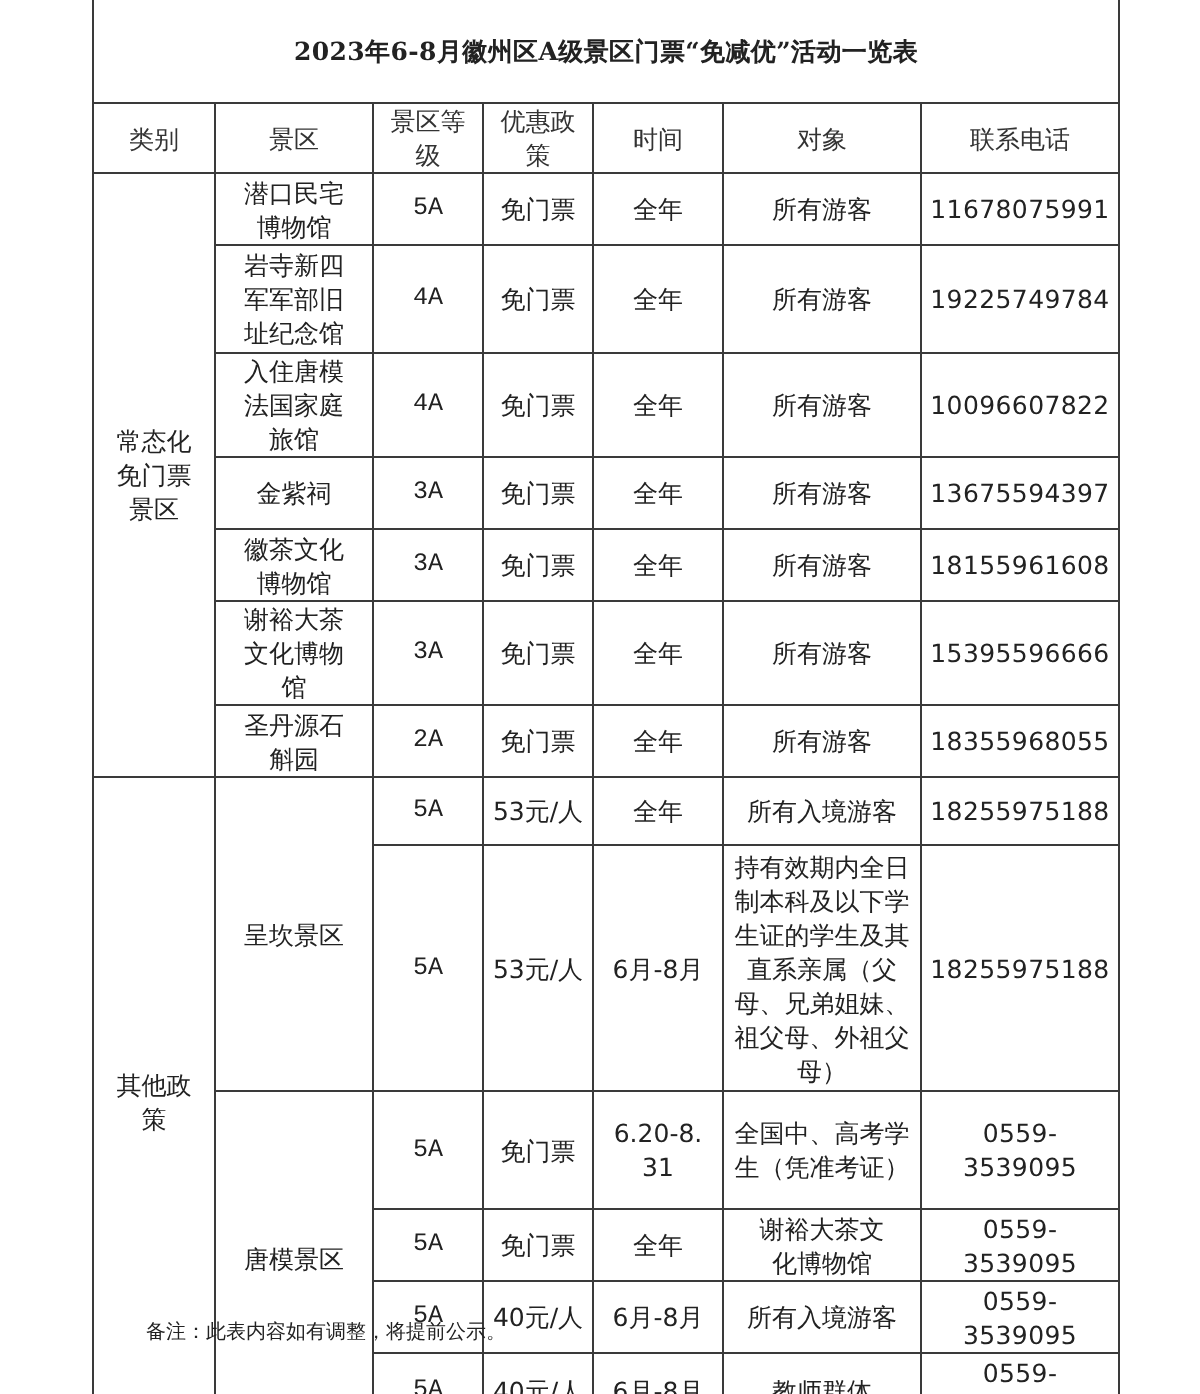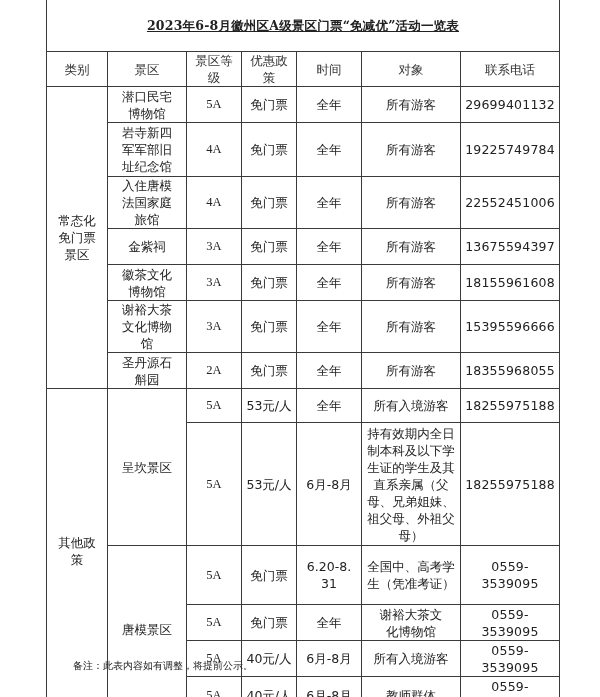--- a/index.html
+++ b/index.html
@@ -12,24 +12,24 @@
     }
     table.main td {
       border: 1px solid #3a3a3a;
       text-align: center; vertical-align: middle;
       font-size: 12.5px; line-height: 17px;
       padding: 0 3px;
       color: #222;
     }
     td.title {
       height: 52px; font-family: "DejaVu Serif", "Liberation Serif", serif;
-      font-weight: bold; font-size: 14.5px; color: #111; letter-spacing: 0.2px; text-decoration: underline;
+      font-weight: bold; font-size: 14.5px; color: #111; letter-spacing: 0.2px;
     }
     tr.hdr td { height: 34px; font-size: 12.5px; color: #333; }
-    td.grade { font-size: 10px; font-family: Liberation Serif, serif; }
+    td.grade { font-size: 10px; font-family: Liberation Mono, monospace; }
     td.phone { font-size: 12px; color: #333; letter-spacing: 0.2px; }
     td.cat { line-height: 18px; }
     .note {
       position: absolute; left: 73px; top: 659px;
       font-size: 10px; color: #222;
     }
   </style>
 </head>
 <body>
 
@@ -57,37 +57,37 @@
     <td>联系电话</td>
   </tr>
 
   <tr style="height:36px">
     <td class="cat" rowspan="7" style="padding:0 8px">常态化免门票景区</td>
     <td style="padding:0 8px">潜口民宅博物馆</td>
     <td class="grade">5A</td>
     <td>免门票</td>
     <td>全年</td>
     <td>所有游客</td>
-    <td class="phone">29699401132</td>
+    <td class="phone">11678075991</td>
   </tr>
   <tr style="height:54px">
     <td style="padding:0 8px">岩寺新四军军部旧址纪念馆</td>
     <td class="grade">4A</td>
     <td>免门票</td>
     <td>全年</td>
     <td>所有游客</td>
     <td class="phone">19225749784</td>
   </tr>
   <tr style="height:37px">
     <td style="padding:0 8px">入住唐模法国家庭旅馆</td>
     <td class="grade">4A</td>
     <td>免门票</td>
     <td>全年</td>
     <td>所有游客</td>
-    <td class="phone">22552451006</td>
+    <td class="phone">10096607822</td>
   </tr>
   <tr style="height:36px">
     <td style="padding:0 8px">金紫祠</td>
     <td class="grade">3A</td>
     <td>免门票</td>
     <td>全年</td>
     <td>所有游客</td>
     <td class="phone">13675594397</td>
   </tr>
   <tr style="height:36px">

